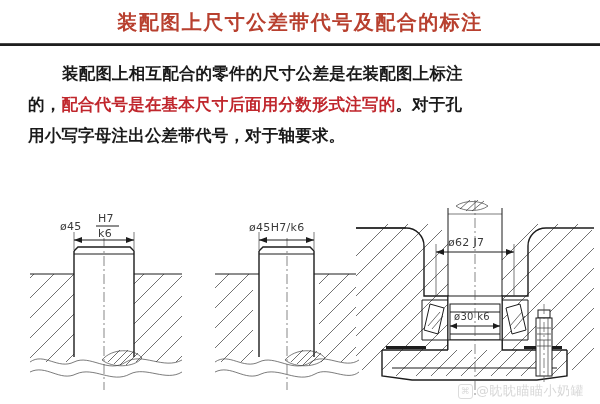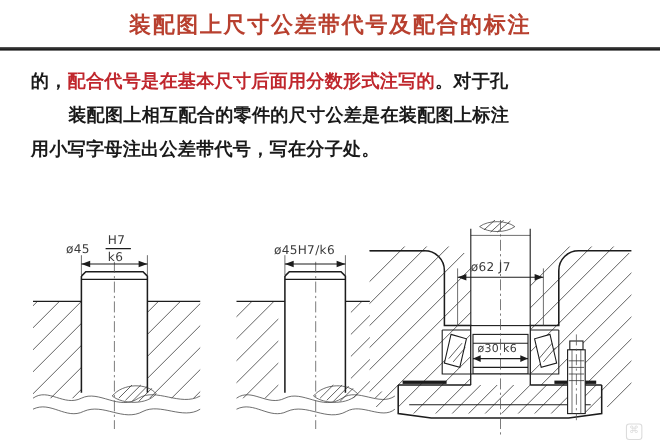--- a/index.html
+++ b/index.html
@@ -67,21 +67,21 @@
   .figures {
     position: absolute;
     left: 0;
     top: 200px;
     width: 480px;
     height: 200px;
   }
   .figure { position: absolute; }
   .fig1 { left: 16px;  top: 2px;  width: 176px; height: 196px; }
   .fig2 { left: 211px; top: 2px;  width: 150px; height: 196px; }
-  .fig3 { left: 332px; top: 0px;  width: 246px; height: 200px; }
+  .fig3 { left: 352px; top: 0px;  width: 246px; height: 200px; }
 
   svg { display: block; }
   .ln   { stroke: #1c1c1c; stroke-width: 1; fill: none; }
   .lnw  { stroke: #1c1c1c; stroke-width: 1.4; fill: none; }
   .thin { stroke: #444;    stroke-width: 0.7; fill: none; }
   .hatch{ stroke: #333;    stroke-width: 0.7; fill: none; }
   .ctr  { stroke: #555; stroke-width: 0.7; fill: none;
           stroke-dasharray: 10 3 2 3; }
   .dimtxt {
     font-family: "DejaVu Sans", "Liberation Sans", sans-serif;
@@ -120,28 +120,28 @@
 </style>
 </head>
 <body>
 
 <div class="title-area">
   <div class="title-text">装配图上尺寸公差带代号及配合的标注</div>
 </div>
 <div class="title-rule"></div>
 
 <div class="body-area">
+  <div class="body-line indent">
+    <span>装配图上相互配合的零件的尺寸公差是在装配图上标注</span>
+  </div>
   <div class="body-line">
     <span>的，</span><span class="em-red">配合代号是在基本尺寸后面用分数形式注写的</span><span>。对于孔</span>
   </div>
-  <div class="body-line indent">
-    <span>装配图上相互配合的零件的尺寸公差是在装配图上标注</span>
-  </div>
   <div class="body-line">
-    <span>用小写字母注出公差带代号，写在分子处。</span>
+    <span>用小写字母注出公差带代号，对于轴要求。</span>
   </div>
 </div>
 
 <div class="figures">
 
   <div class="figure fig1">
     <svg width="176" height="196" viewBox="0 0 176 196">
       <defs>
         <clipPath id="f1L">
             <rect x="14" y="72" width="44" height="88"></rect>
@@ -427,13 +427,14 @@
         <polygon class="filldark" points="98,126 105,123 105,129"></polygon>
         <polygon class="filldark" points="148,126 141,123 141,129"></polygon>
         <text class="dimtxt small" x="102" y="120">ø30 k6</text>
       </g>
     </svg>
   </div>
 </div>
 
 <div class="watermark">
   <span class="wm-badge">⌘</span>
+  <span>@眈眈瞄瞄小奶罐</span>
 </div>
 
 </body></html>

